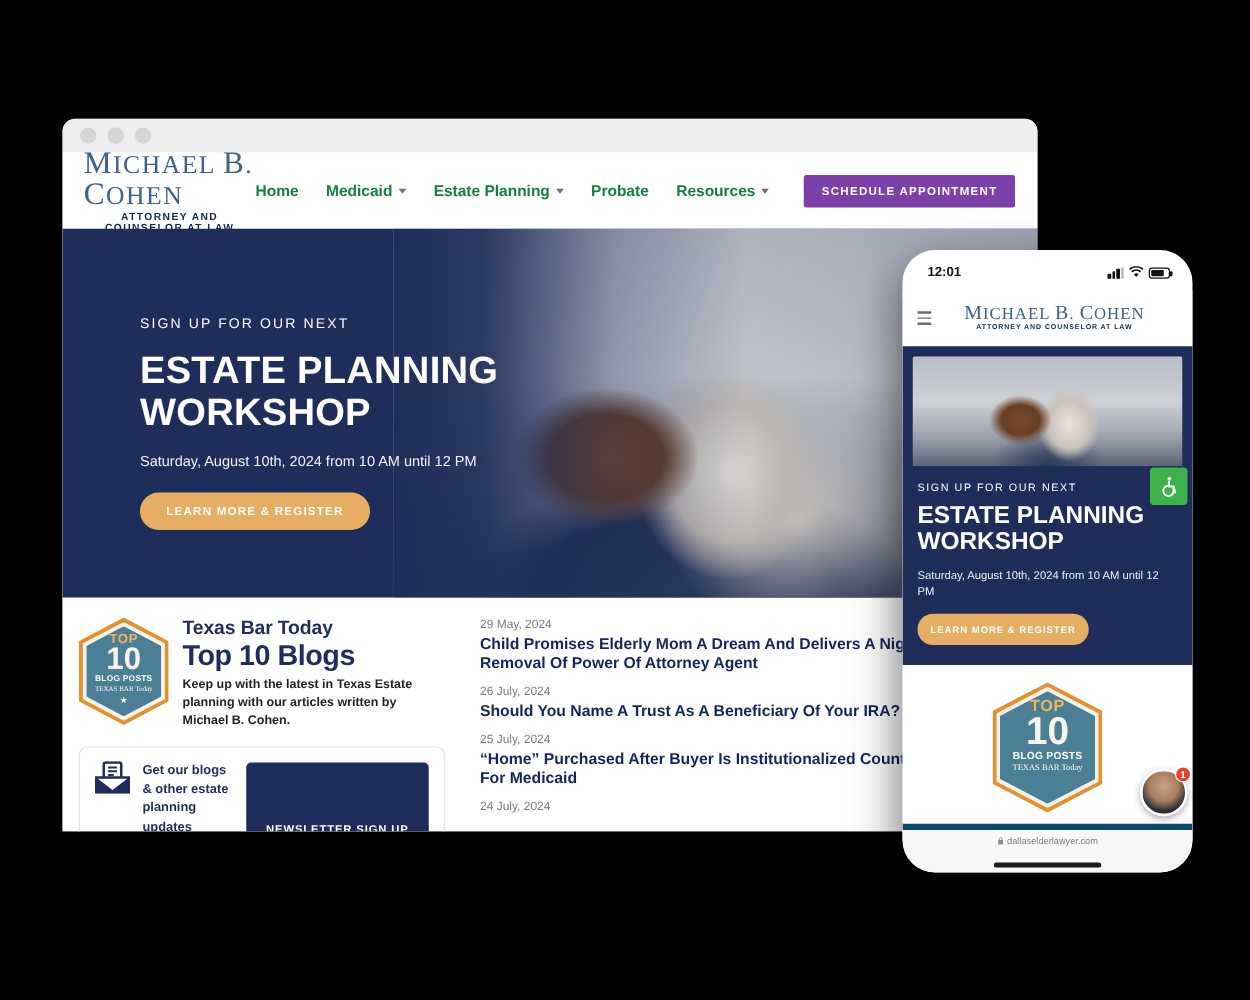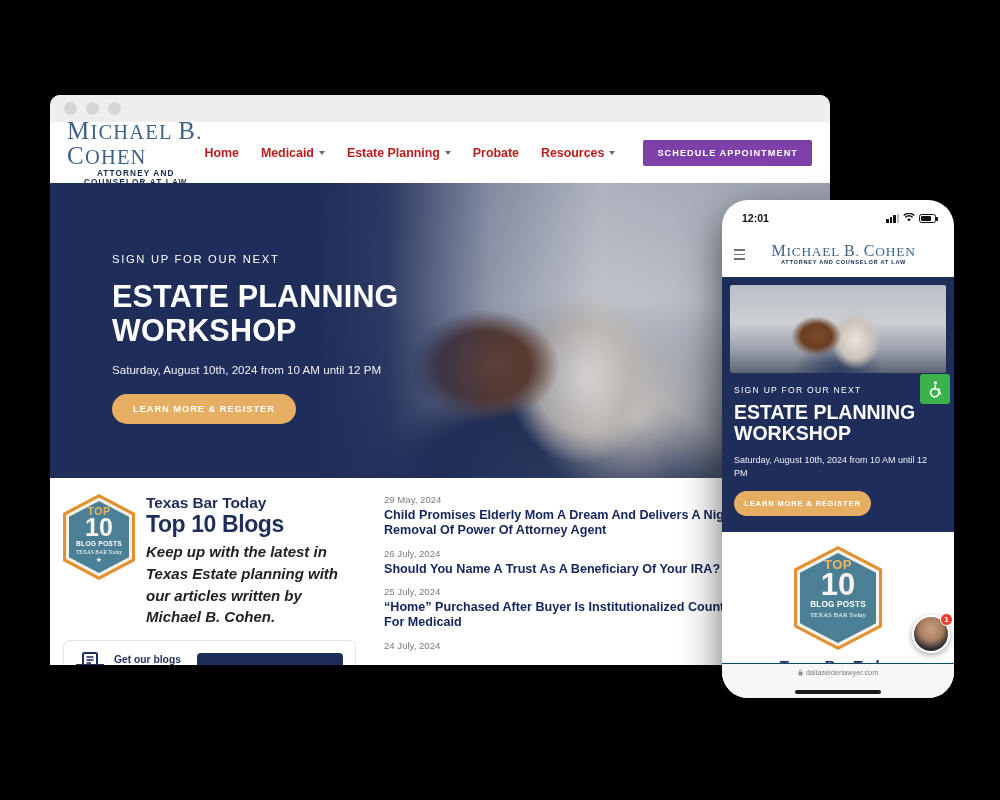--- a/index.html
+++ b/index.html
@@ -31,21 +31,21 @@
     font-size:20.5px;font-weight:400;color:#3f6288;letter-spacing:1.2px;
     font-family:"Liberation Serif",serif;
   }
   .logo .l1 .cap{font-size:25px;}
   .logo .l2{
     font-size:8.2px;font-weight:700;color:#13294b;letter-spacing:1.15px;
     margin-top:2px;text-align:center;
   }
   .nav{margin-left:auto;display:flex;align-items:center;gap:22px;}
   .nav-item{
-    font-size:12.4px;font-weight:700;color:#b91c1c;display:flex;
+    font-size:12.4px;font-weight:700;color:#15803d;display:flex;
     align-items:center;gap:5px;white-space:nowrap;cursor:pointer;
   }
   .caret{
     width:0;height:0;border-left:3.2px solid transparent;
     border-right:3.2px solid transparent;border-top:4px solid #6c6c6c;
     display:inline-block;
   }
   .cta-purple{
     background:#7d3fa8;color:#fff;font-size:9.2px;font-weight:700;
     letter-spacing:1.05px;padding:8px 14px;border:none;border-radius:2px;
@@ -108,21 +108,21 @@
   .bg-tbt{font-size:5.6px;color:#fff;font-family:"Liberation Serif",serif;margin-top:1.5px;}
   .bg-star{color:#fff;font-size:7px;margin-top:1px;}
   .blurb h4{
     margin:0;font-size:15.5px;font-weight:700;color:#1f2d5a;letter-spacing:-.1px;
   }
   .blurb h3{
     margin:1px 0 5px 0;font-size:23px;font-weight:700;color:#1f2d5a;
     letter-spacing:-.4px;line-height:1;
   }
   .blurb p{
-    margin:0;font-size:15px;font-weight:700;color:#222;line-height:1.45;font-style:italic;
+    margin:0;font-size:10px;font-weight:700;color:#222;line-height:1.45;
   }
   .news-card{
     margin-top:12px;border:1px solid #e3e3e6;border-radius:7px;
     padding:11px 12px 12px 12px;display:flex;gap:10px;flex-wrap:wrap;
   }
   .env{width:28px;height:26px;flex:none;position:relative;}
   .news-txt{
     flex:1;font-size:10.3px;font-weight:700;color:#1f2d5a;line-height:1.5;min-width:0;
   }
   .btn-navy{
@@ -193,21 +193,21 @@
   .ph-badge{width:88px;height:104px;margin:0 auto;position:relative;}
   .ph-badge .bg-top{font-size:13px;}
   .ph-badge .bg-ten{font-size:31px;}
   .ph-badge .bg-posts{font-size:8.2px;}
   .ph-badge .bg-tbt{font-size:6.8px;}
   .ph-tbt-title{
     font-size:15px;font-weight:700;color:#1f2d5a;margin-top:7px;letter-spacing:-.1px;
   }
   .ph-urlbar{
     position:absolute;left:0;right:0;bottom:0;height:34px;background:#f7f7f8;
-    border-top:1px solid #0c4a6e;display:flex;flex-direction:column;
+    border-top:5px solid #0c4a6e;display:flex;flex-direction:column;
     align-items:center;justify-content:center;gap:13px;
   }
   .ph-url{font-size:7.4px;color:#7d7d84;display:flex;align-items:center;gap:3px;}
   .ph-homebar{width:86px;height:3.6px;background:#1a1a1a;border-radius:2px;}
 
   .a11y{
     position:absolute;left:920px;top:374px;width:30px;height:30px;background:#3db24a;
     border-radius:3px;display:flex;align-items:center;justify-content:center;z-index:40;
   }
   .chat{

